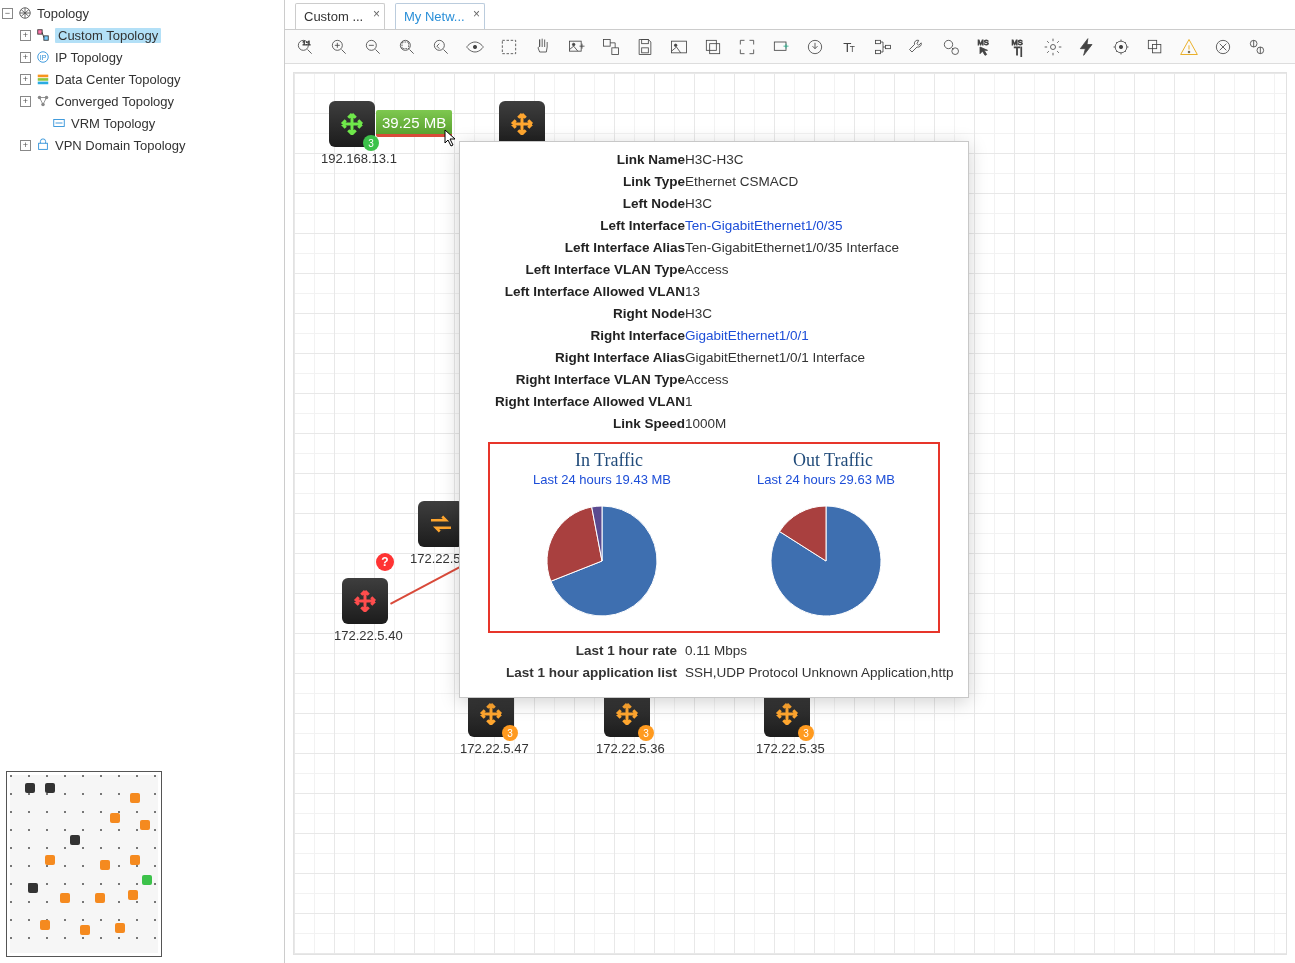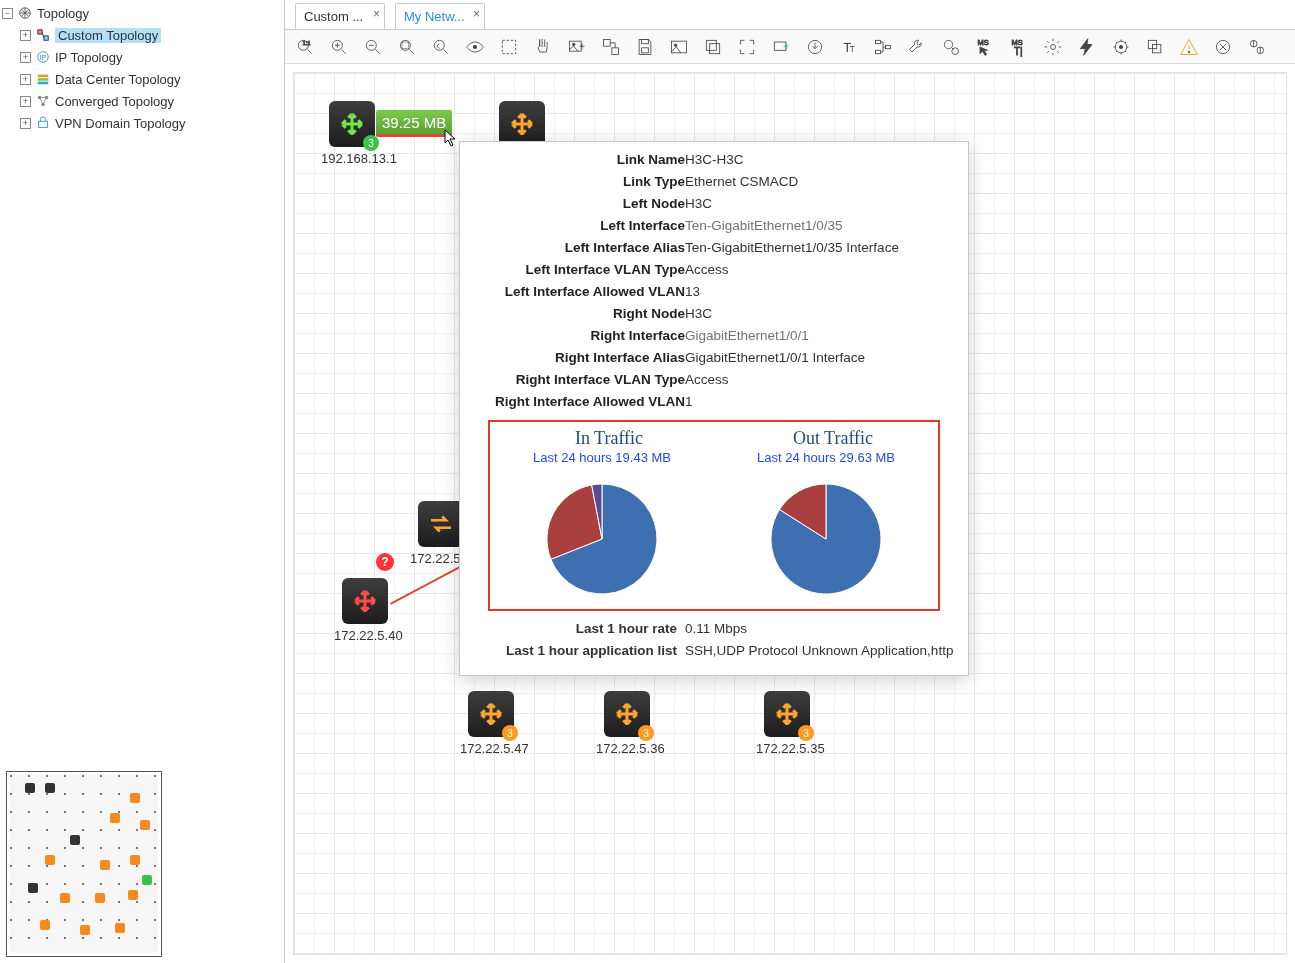--- a/index.html
+++ b/index.html
@@ -181,21 +181,21 @@
     border: 1px solid #c8c8c8;
     box-shadow: 0 4px 18px rgba(0,0,0,.18);
     width: 510px;
     z-index: 10;
     font-size: 13.5px;
   }
   .tooltip .kv-table { width: 100%; }
   .tooltip .kv-row { display:flex; height: 22px; align-items:center; }
   .tooltip .kv-row .k { width: 225px; text-align: right; font-weight: bold; color:#222; }
   .tooltip .kv-row .v { flex:1; color:#333; }
-  .tooltip .kv-row .v.link { color:#737373; cursor:pointer; }
+  .tooltip .kv-row .v.link { color:#1d4ed8; cursor:pointer; }
 
   .charts-box {
     margin: 8px 28px 10px 28px;
     border: 2px solid #e7352a;
     display:flex;
   }
   .chart-cell{
     flex:1; text-align:center;
     padding: 6px 0 10px 0;
   }
@@ -276,20 +276,30 @@
           <span class="toggle">+</span>
           <span class="ticon">
             <svg width="14" height="14" viewBox="0 0 16 16">
               <circle cx="4" cy="4" r="2" fill="#888"></circle>
               <circle cx="12" cy="4" r="2" fill="#888"></circle>
               <circle cx="8" cy="12" r="2" fill="#888"></circle>
               <path d="M4 4L12 4L8 12Z" fill="none" stroke="#888"></path>
             </svg>
           </span>
           <span class="label">Converged Topology</span>
+        </div>
+        <div class="tree-item" style="padding-left: 18px;">
+          <span class="toggle blank"></span>
+          <span class="ticon">
+            <svg width="14" height="14" viewBox="0 0 16 16">
+              <rect x="2" y="4" width="12" height="8" fill="none" stroke="#2a8fd8"></rect>
+              <path d="M4 8h8" stroke="#2a8fd8"></path>
+            </svg>
+          </span>
+          <span class="label">VRM Topology</span>
         </div>
         <div class="tree-item">
           <span class="toggle">+</span>
           <span class="ticon">
             <svg width="14" height="14" viewBox="0 0 16 16">
               <rect x="3" y="6" width="10" height="7" fill="none" stroke="#2a8fd8"></rect>
               <path d="M5 6v-2a3 3 0 016 0v2" fill="none" stroke="#2a8fd8"></path>
             </svg>
           </span>
           <span class="label">VPN Domain Topology</span>
@@ -570,20 +580,24 @@
             <div class="v">GigabitEthernet1/0/1 Interface</div>
           </div>
           <div class="kv-row">
             <div class="k">Right Interface VLAN Type</div>
             <div class="v">Access</div>
           </div>
           <div class="kv-row">
             <div class="k">Right Interface Allowed VLAN</div>
             <div class="v">1</div>
           </div>
+          <div class="kv-row">
+            <div class="k">Link Speed</div>
+            <div class="v">1000M</div>
+          </div>
         </div>
 
       <div class="charts-box">
         <div class="chart-cell">
           <div class="chart-title">In Traffic</div>
           <div class="chart-sub">Last 24 hours 19.43 MB</div>
           <svg class="pie" width="120" height="120" viewBox="-60 -60 120 120" id="pie0">
               <path d="M0 0 L3.3677786976552213e-15 -55 A55 55 0 1 1 -51.13770672385381 20.24685039765732 Z" fill="#3e6fb0" stroke="#fff" stroke-width="1"></path>
               <path d="M0 0 L-51.13770672385381 20.24685039765732 A55 55 0 0 1 -10.305972302214903 -54.025798790077864 Z" fill="#a9403f" stroke="#fff" stroke-width="1"></path>
               <path d="M0 0 L-10.305972302214903 -54.025798790077864 A55 55 0 0 1 -1.0103336092965664e-14 -55 Z" fill="#5a4a90" stroke="#fff" stroke-width="1"></path>

